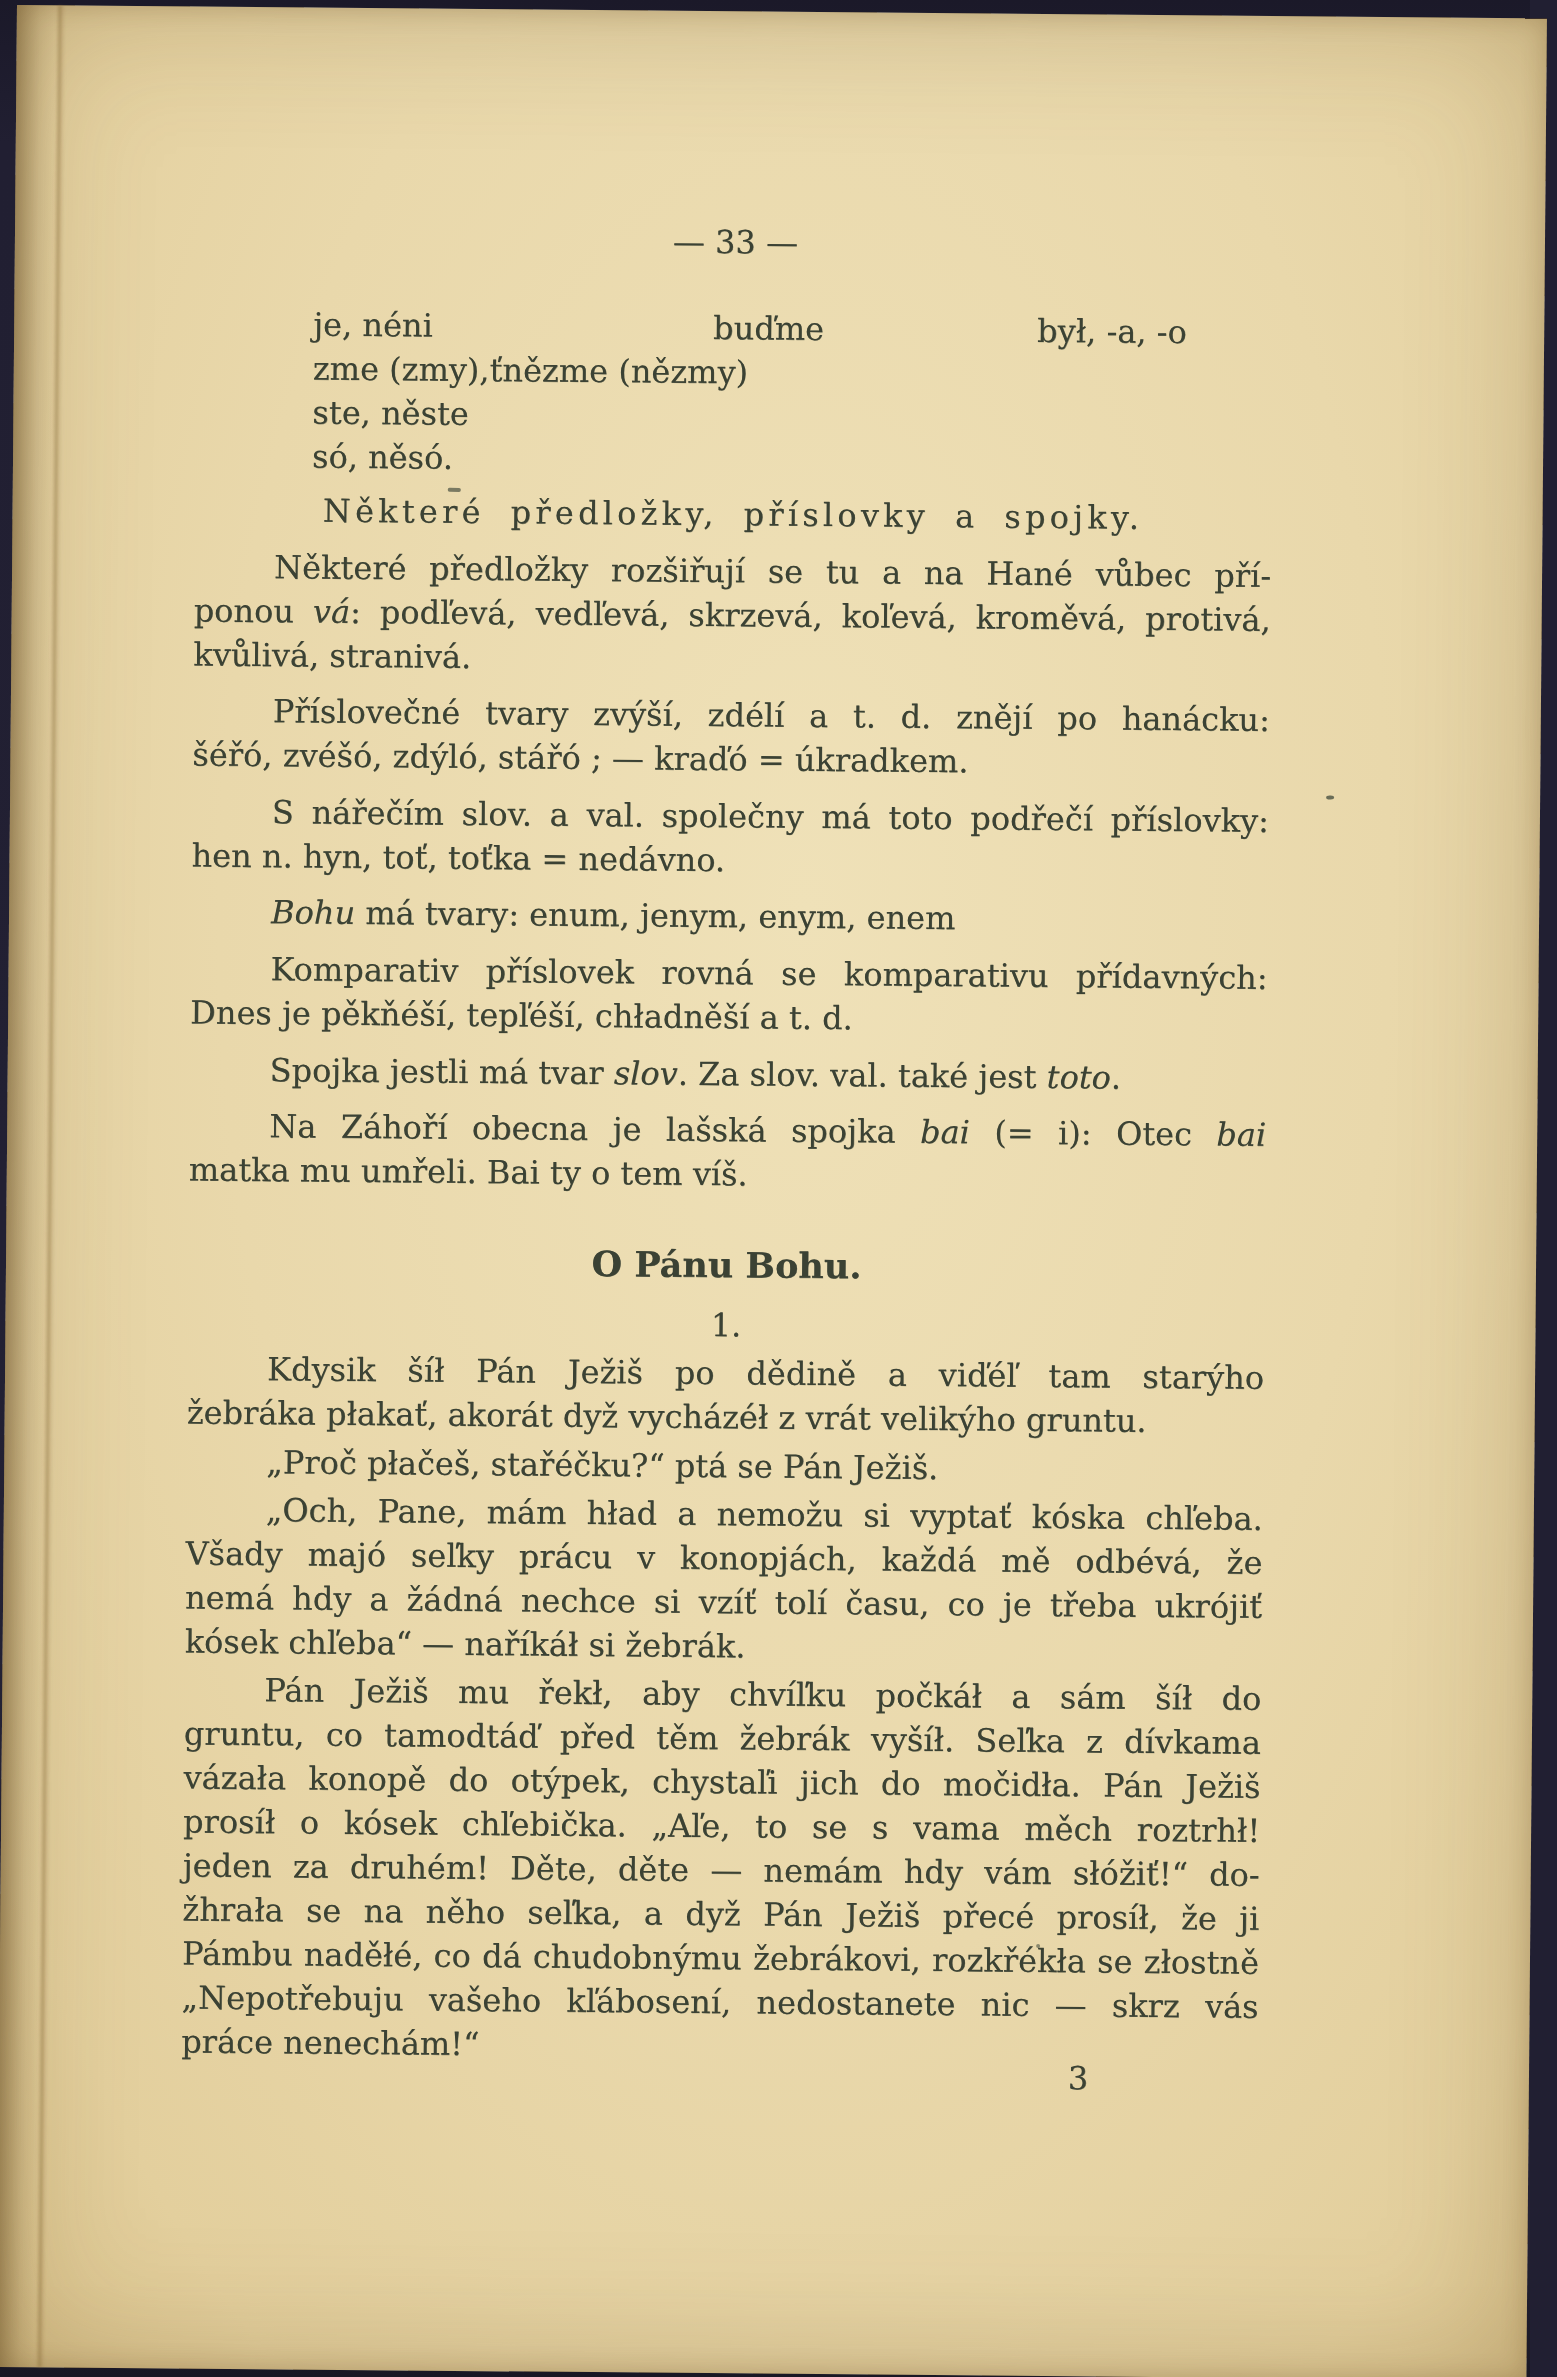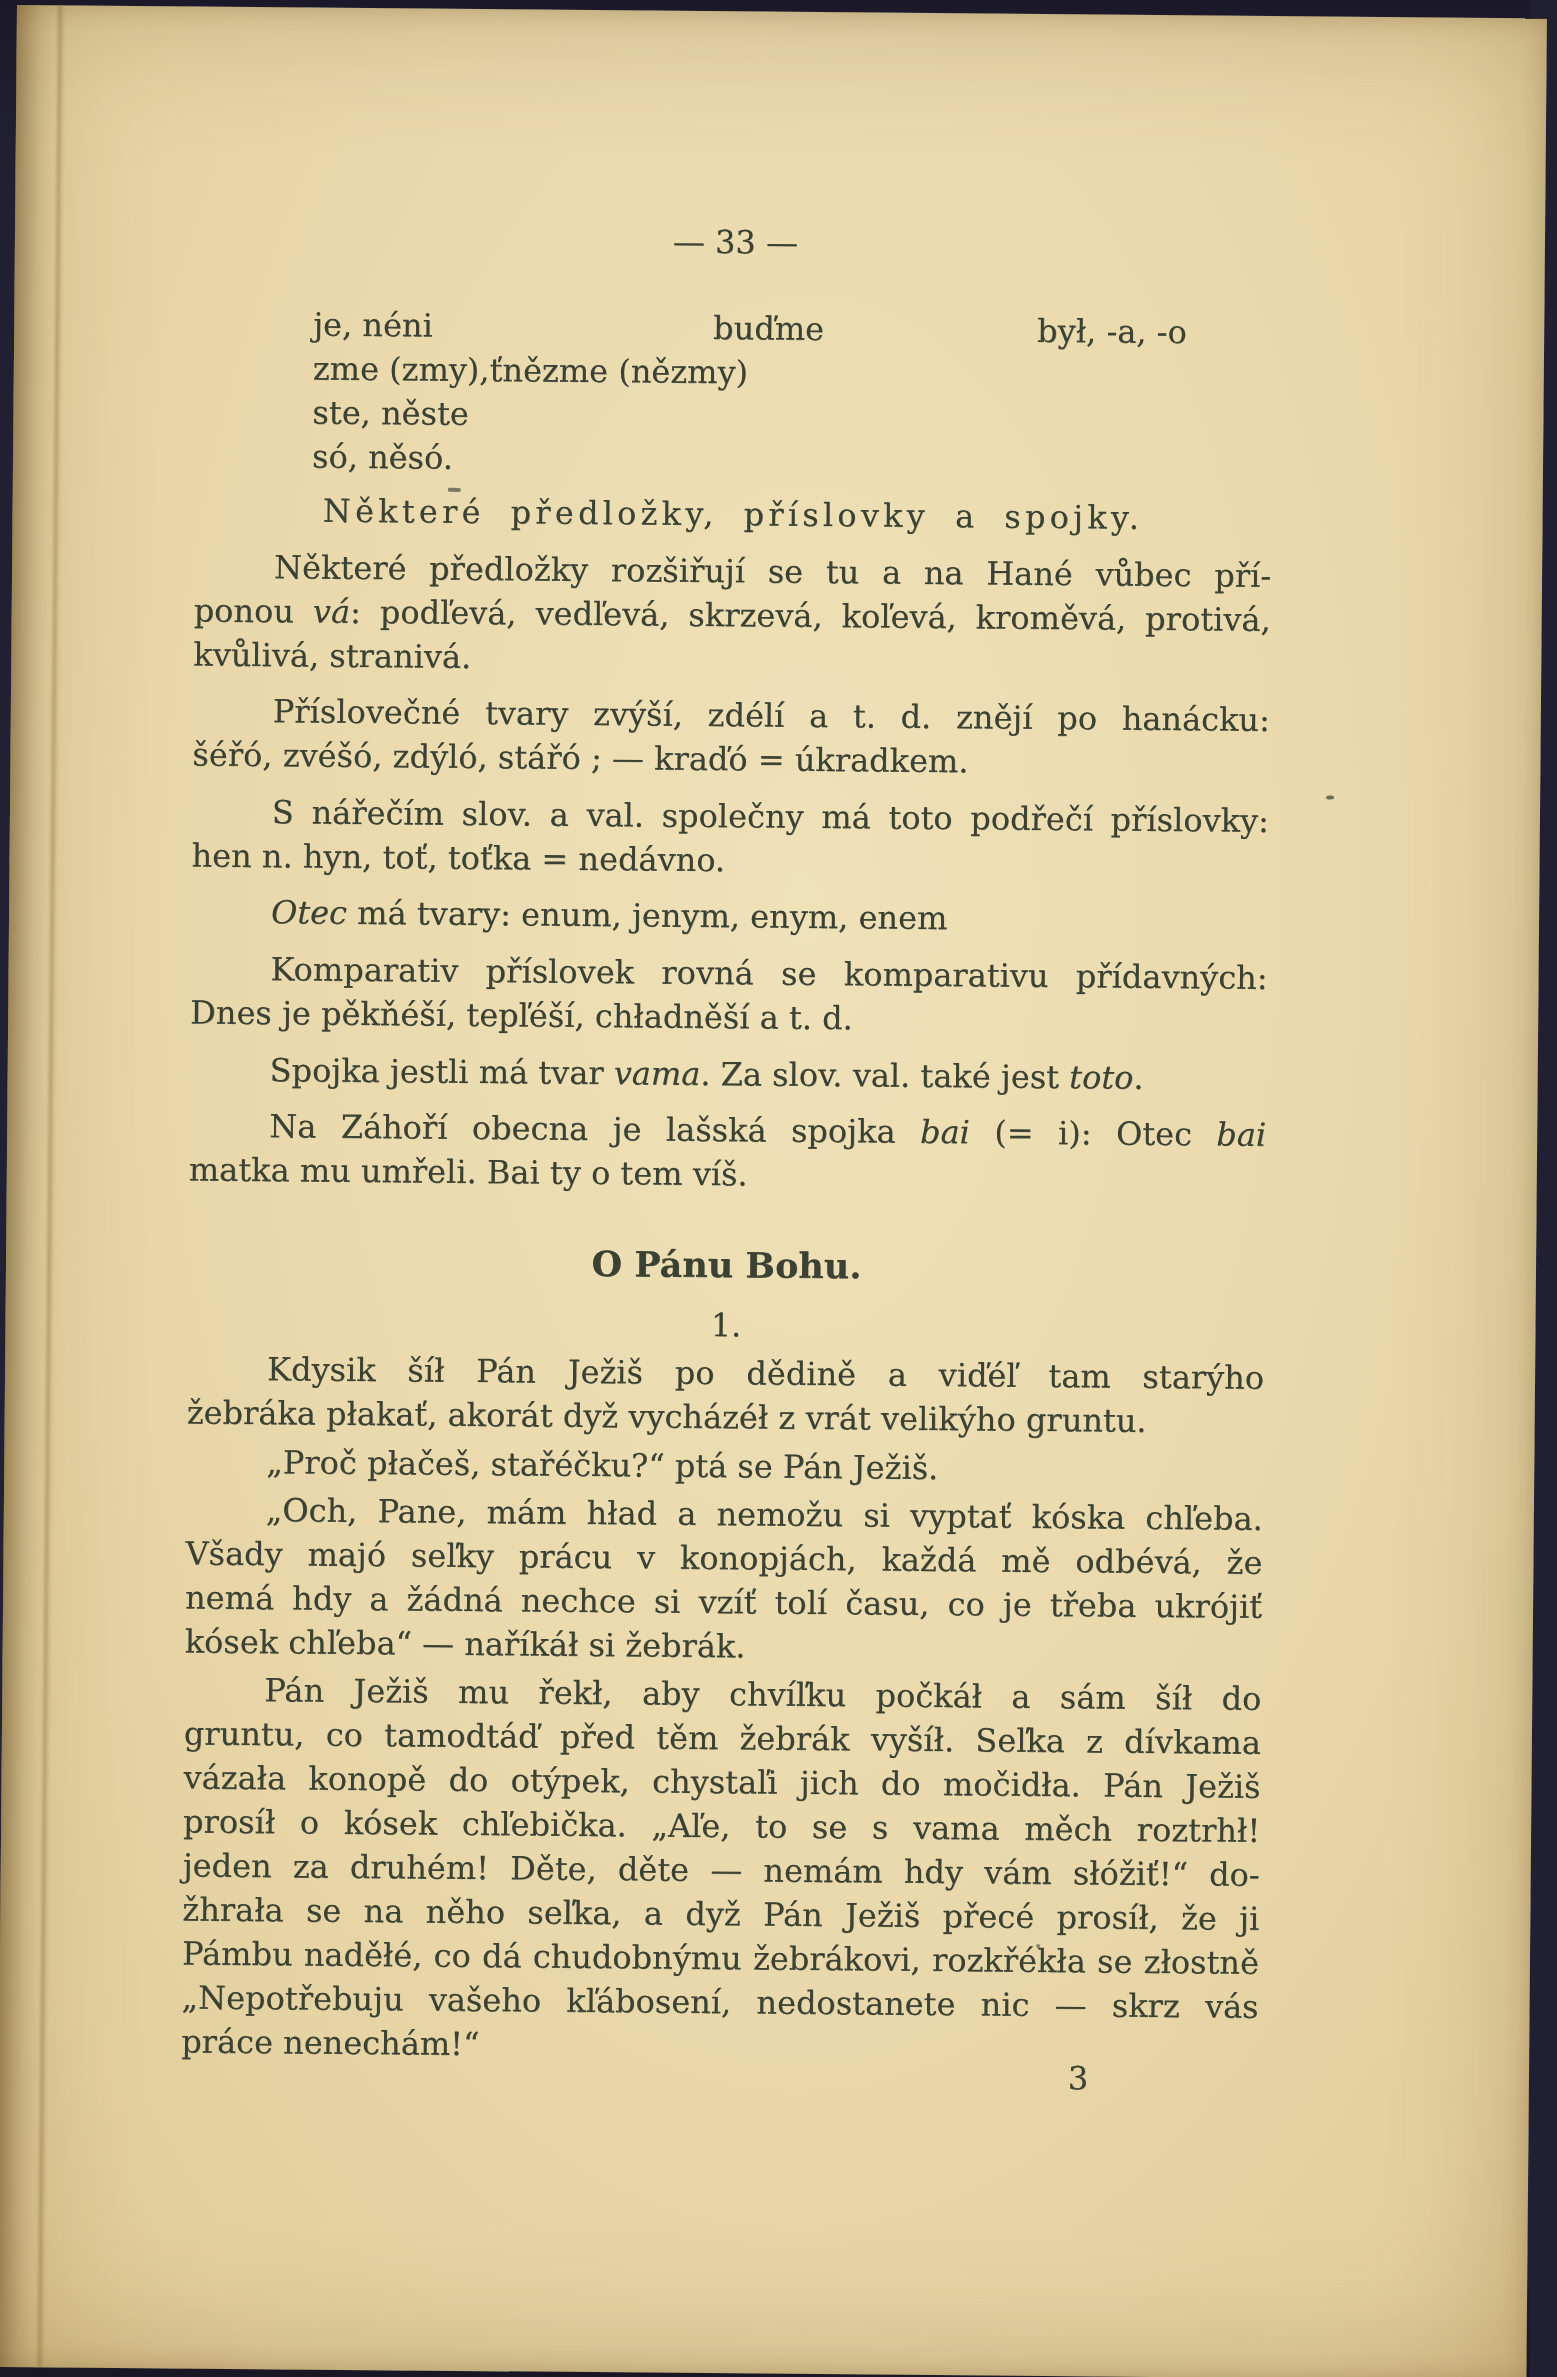--- a/index.html
+++ b/index.html
@@ -121,28 +121,28 @@
           </div>
           <div class="para">
             <div class="tline"><span>Příslovečné tvary zvýší, zdélí a t. d. znějí po hanácku:</span></div>
             <div class="tline tlast"><span>šéřó, zvéšó, zdýló, stářó ; — kraďó = úkradkem.</span></div>
           </div>
           <div class="para">
             <div class="tline"><span>S nářečím slov. a val. společny má toto podřečí příslovky:</span></div>
             <div class="tline tlast"><span>hen n. hyn, toť, toťka = nedávno.</span></div>
           </div>
           <div class="para">
-            <div class="tline tlast"><i>Otec</i><span> má tvary: enum, jenym, enym, enem</span></div>
+            <div class="tline tlast"><i>Bohu</i><span> má tvary: enum, jenym, enym, enem</span></div>
           </div>
           <div class="para">
             <div class="tline"><span>Komparativ příslovek rovná se komparativu přídavných:</span></div>
             <div class="tline tlast"><span>Dnes je pěkňéší, tepľéší, chładněší a t. d.</span></div>
           </div>
           <div class="para">
-            <div class="tline tlast"><span>Spojka jestli má tvar </span><i>vama</i><span>. Za slov. val. také jest </span><i>toto</i><span>.</span></div>
+            <div class="tline tlast"><span>Spojka jestli má tvar </span><i>slov</i><span>. Za slov. val. také jest </span><i>toto</i><span>.</span></div>
           </div>
           <div class="para">
             <div class="tline"><span>Na Záhoří obecna je lašská spojka </span><i>bai</i><span> (= i): Otec </span><i>bai</i></div>
             <div class="tline tlast"><span>matka mu umřeli. Bai ty o tem víš.</span></div>
           </div>
         </div>
 
       <div class="h2">O Pánu Bohu.</div>
       <div class="num1">1.</div>
 

